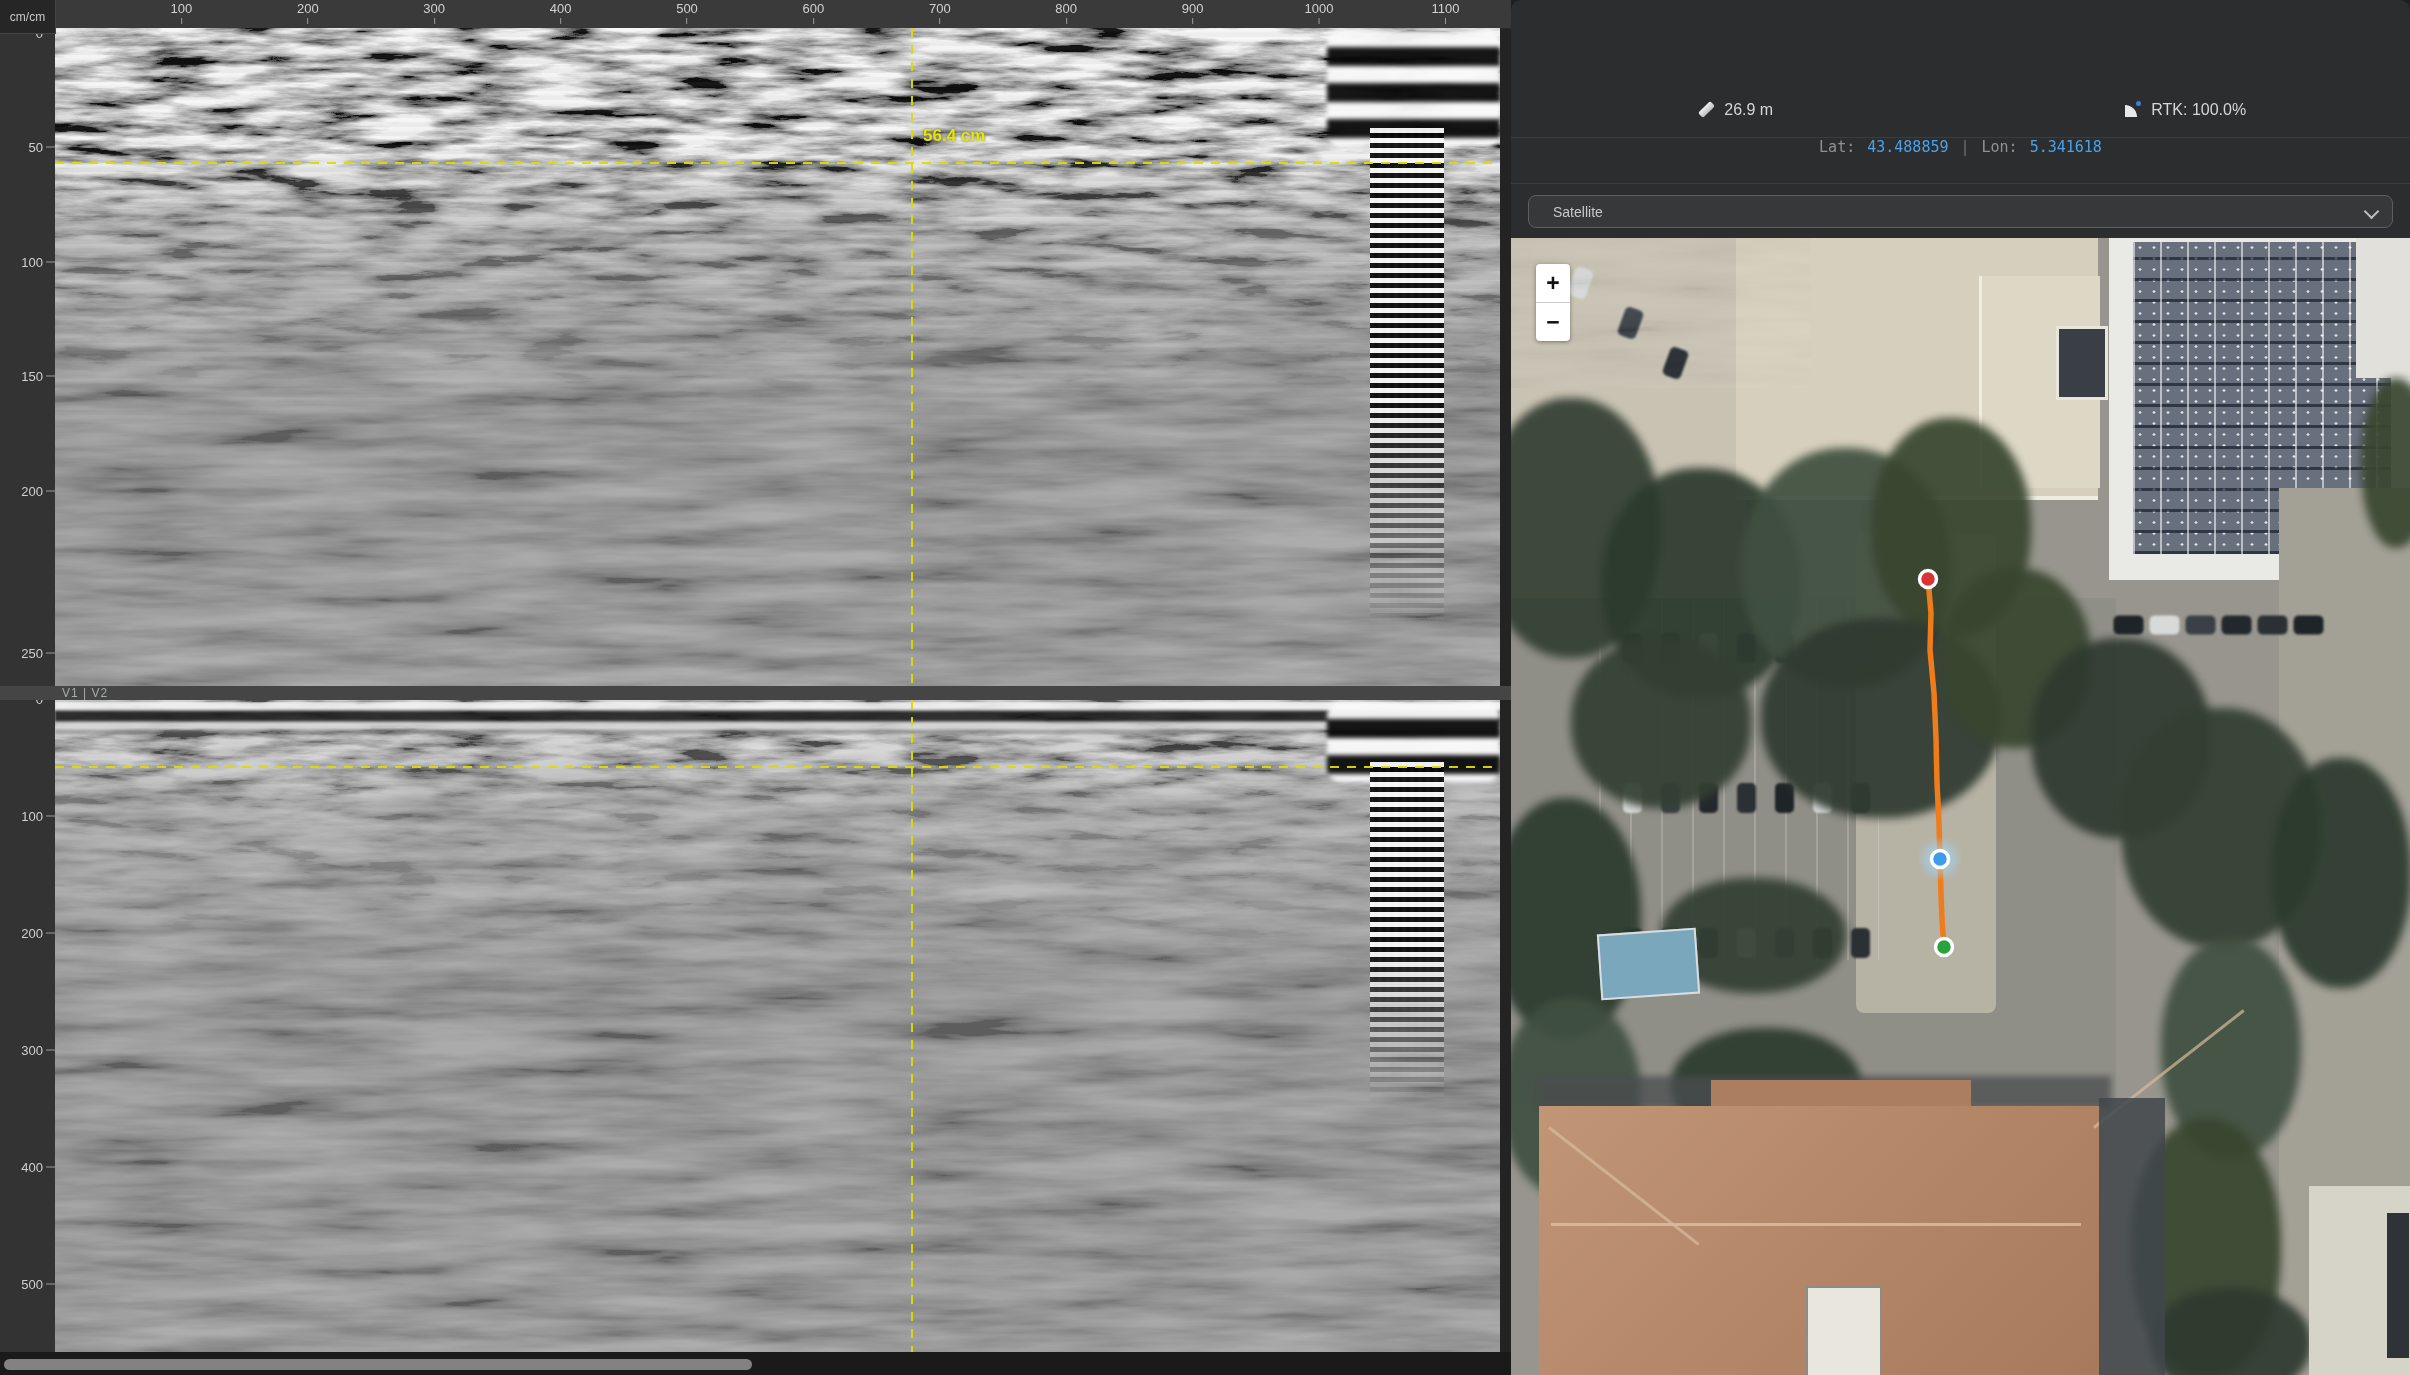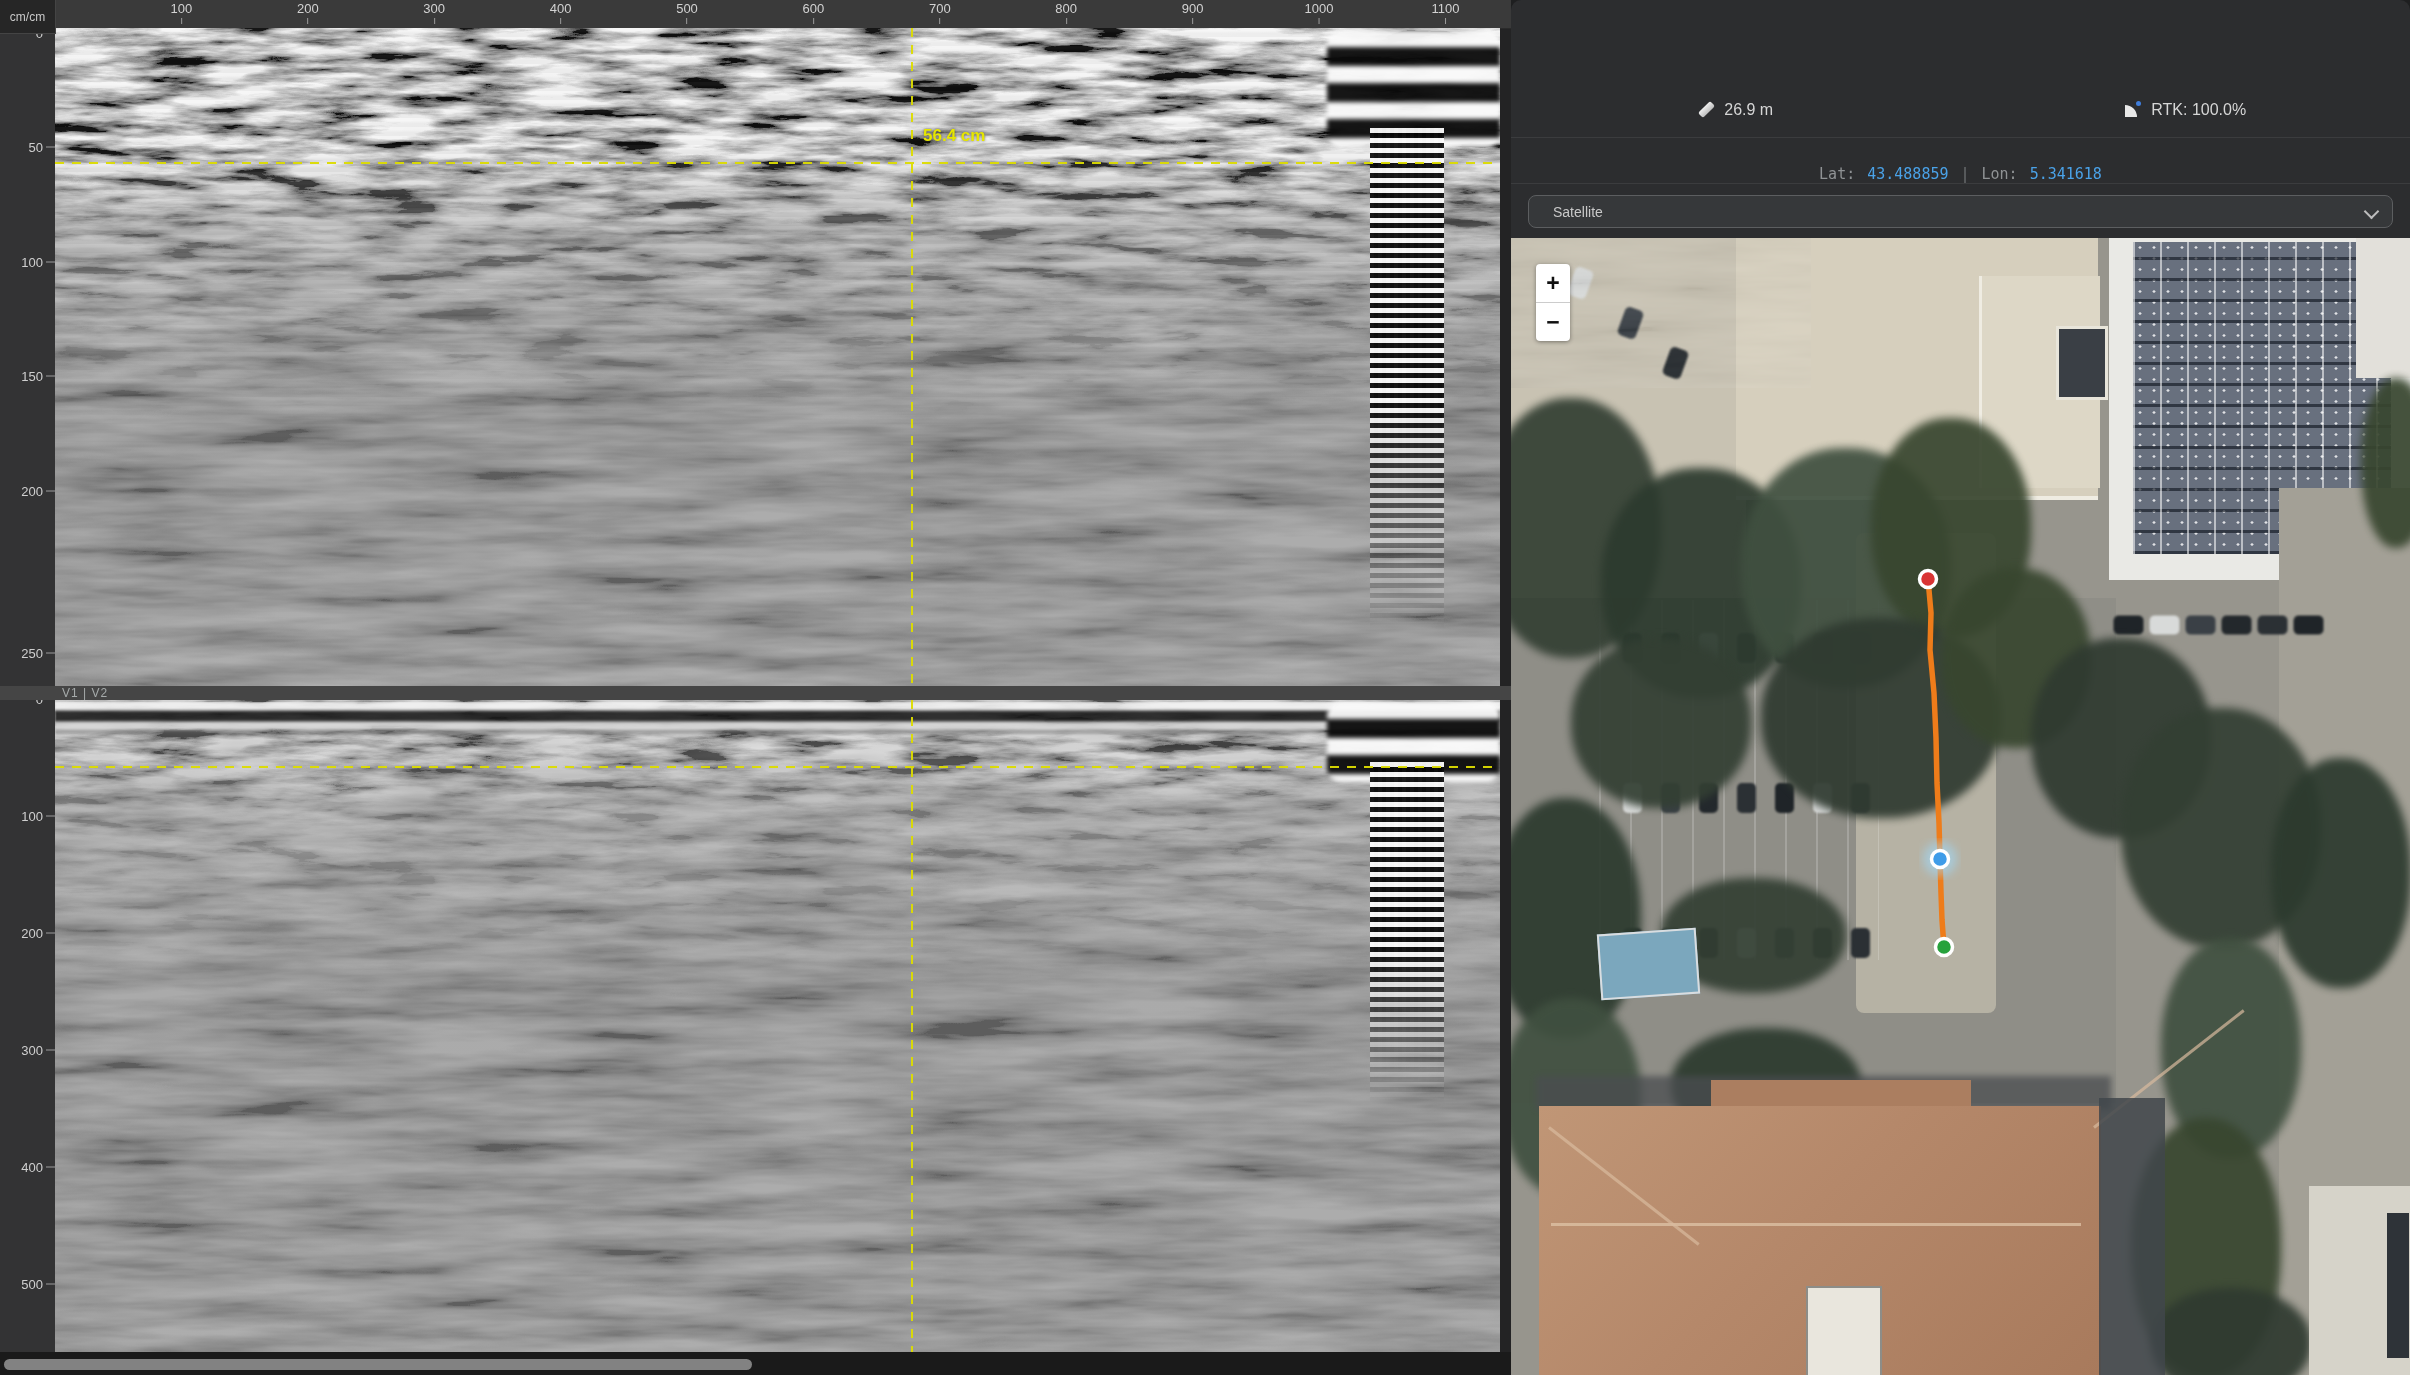--- a/index.html
+++ b/index.html
@@ -70,21 +70,21 @@
   .target-ring-inner{width:8px;height:8px;border:3px solid #4da3ff;border-radius:50%;}
   .close-button{position:absolute;left:840px;top:26px;width:30px;height:30px;color:#a6a6a6;font-size:20px;
      display:flex;align-items:center;justify-content:center;cursor:pointer;}
   .stats-row{position:absolute;left:0;top:82px;width:100%;height:55px;display:flex;}
   .stat{flex:1;display:flex;align-items:center;justify-content:center;gap:9px;font-size:16px;color:#d6d6d6;}
   .ruler-glyph{width:17px;height:7px;background:linear-gradient(#efefef,#bdbdbd);border-radius:2px;transform:rotate(-45deg);}
   .sat-glyph{width:18px;height:18px;position:relative;}
   .sat-glyph .dish{position:absolute;left:1px;top:4px;width:12px;height:12px;background:#e8e8e8;border-radius:0 100% 0 0;}
   .sat-glyph .dot{position:absolute;right:1px;top:0;width:5px;height:5px;border-radius:50%;background:#3f7ddb;}
   .divider{position:absolute;left:0;width:100%;height:1px;background:#3b3c3e;}
-  .coords-row{position:absolute;left:0;top:138px;width:100%;height:45px;display:flex;align-items:flex-end;justify-content:center;gap:12px;
+  .coords-row{position:absolute;left:0;top:138px;width:100%;height:45px;display:flex;align-items:flex-start;justify-content:center;gap:12px;
      font-family:"DejaVu Sans Mono",monospace;font-size:15px;}
   .coord-label{color:#8f9294;}
   .coord-value{color:#4aa2e8;}
   .coord-sep{color:#6f7274;}
   .maptype-wrap{position:absolute;left:17px;top:195px;width:865px;height:33px;}
   .maptype-select{width:100%;height:100%;background:#36383a;border:1px solid #5c5e60;border-radius:8px;
      color:#c9c9c9;font-size:14px;padding:0 24px;appearance:none;-webkit-appearance:none;font-family:"Liberation Sans",sans-serif;}
   .chevron{position:absolute;right:16px;top:11px;width:9px;height:9px;border-right:2px solid #bdbdbd;border-bottom:2px solid #bdbdbd;
      transform:rotate(45deg);pointer-events:none;}
 

